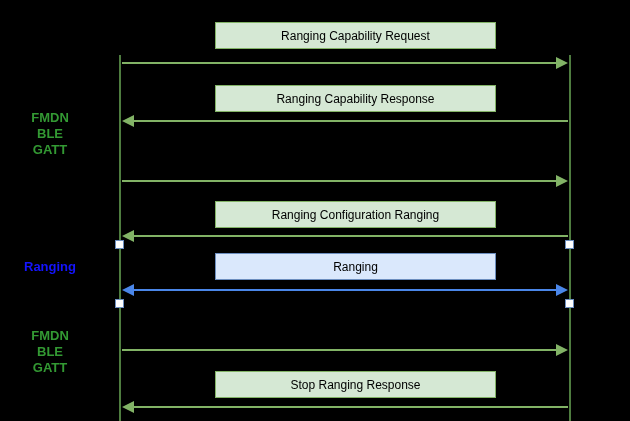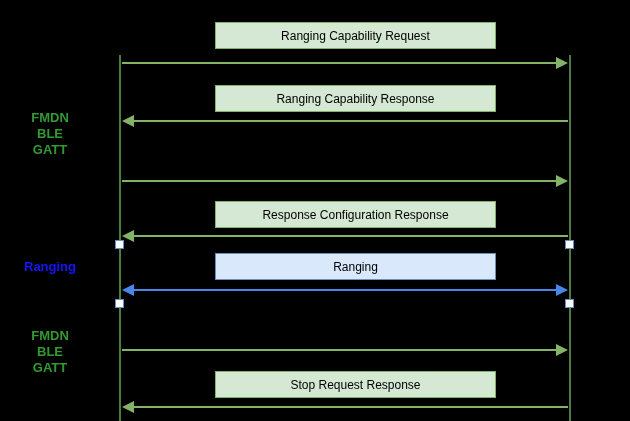--- a/index.html
+++ b/index.html
@@ -62,21 +62,21 @@
   <div class="arrow gatt-arrow dir-l" style="top:114px">
     <span class="shaft"></span>
     <span class="head l"></span>
   </div>
 
   <div class="arrow gatt-arrow dir-r" style="top:174px">
     <span class="shaft"></span>
     <span class="head r"></span>
   </div>
 
-  <div class="msg-box gatt" style="top:201px">Response Configuration Response</div>
+  <div class="msg-box gatt" style="top:201px">Ranging Configuration Ranging</div>
   <div class="arrow gatt-arrow dir-l" style="top:229px">
     <span class="shaft"></span>
     <span class="head l"></span>
   </div>
 
   <div class="marker" style="left:115px; top:240px"></div>
   <div class="marker" style="left:565px; top:240px"></div>
 
   <div class="msg-box rng" style="top:253px">Ranging</div>
   <div class="arrow rng-arrow dir-b" style="top:283px">
@@ -86,19 +86,19 @@
   </div>
 
   <div class="marker" style="left:115px; top:299px"></div>
   <div class="marker" style="left:565px; top:299px"></div>
 
   <div class="arrow gatt-arrow dir-r" style="top:343px">
     <span class="shaft"></span>
     <span class="head r"></span>
   </div>
 
-  <div class="msg-box gatt" style="top:371px">Stop Request Response</div>
+  <div class="msg-box gatt" style="top:371px">Stop Ranging Response</div>
   <div class="arrow gatt-arrow dir-l" style="top:400px">
     <span class="shaft"></span>
     <span class="head l"></span>
   </div>
 
 </div>
 
 </body></html>

